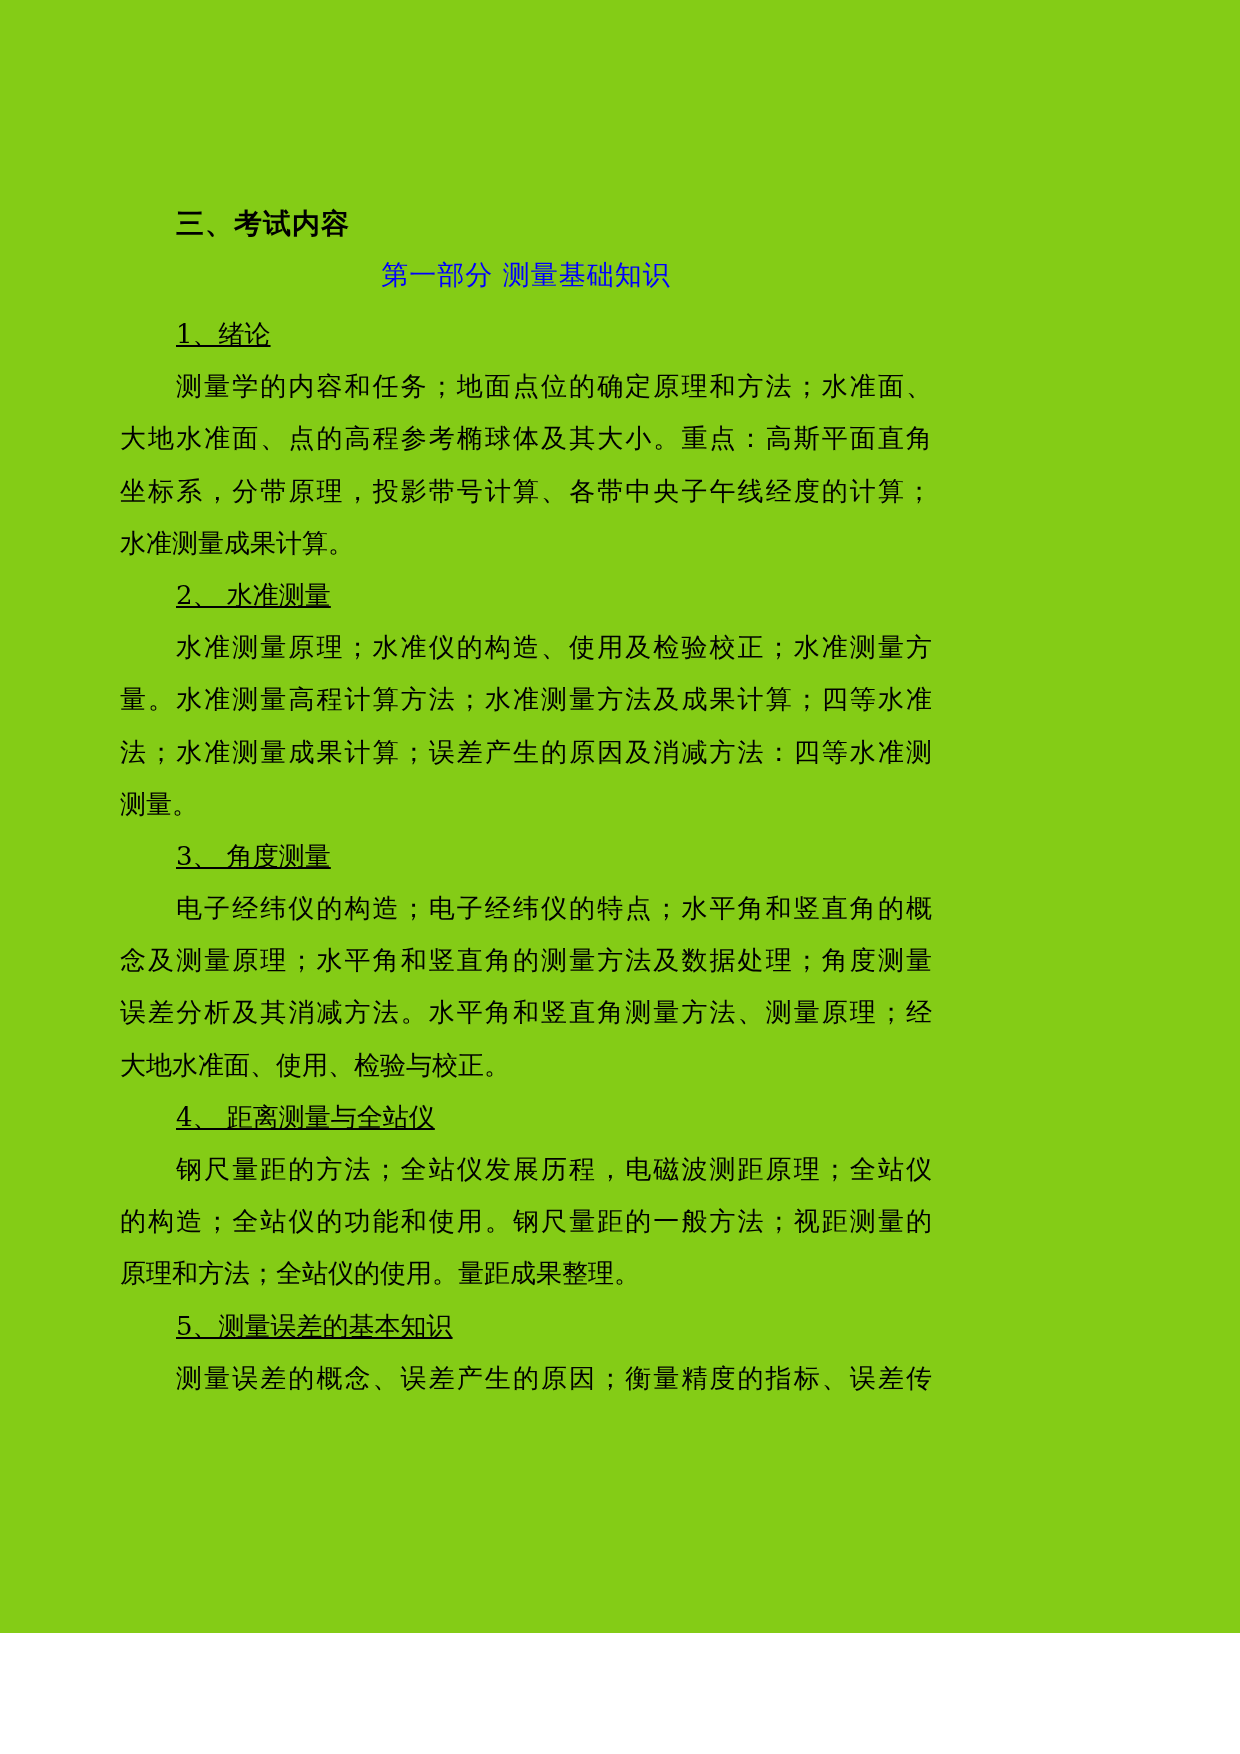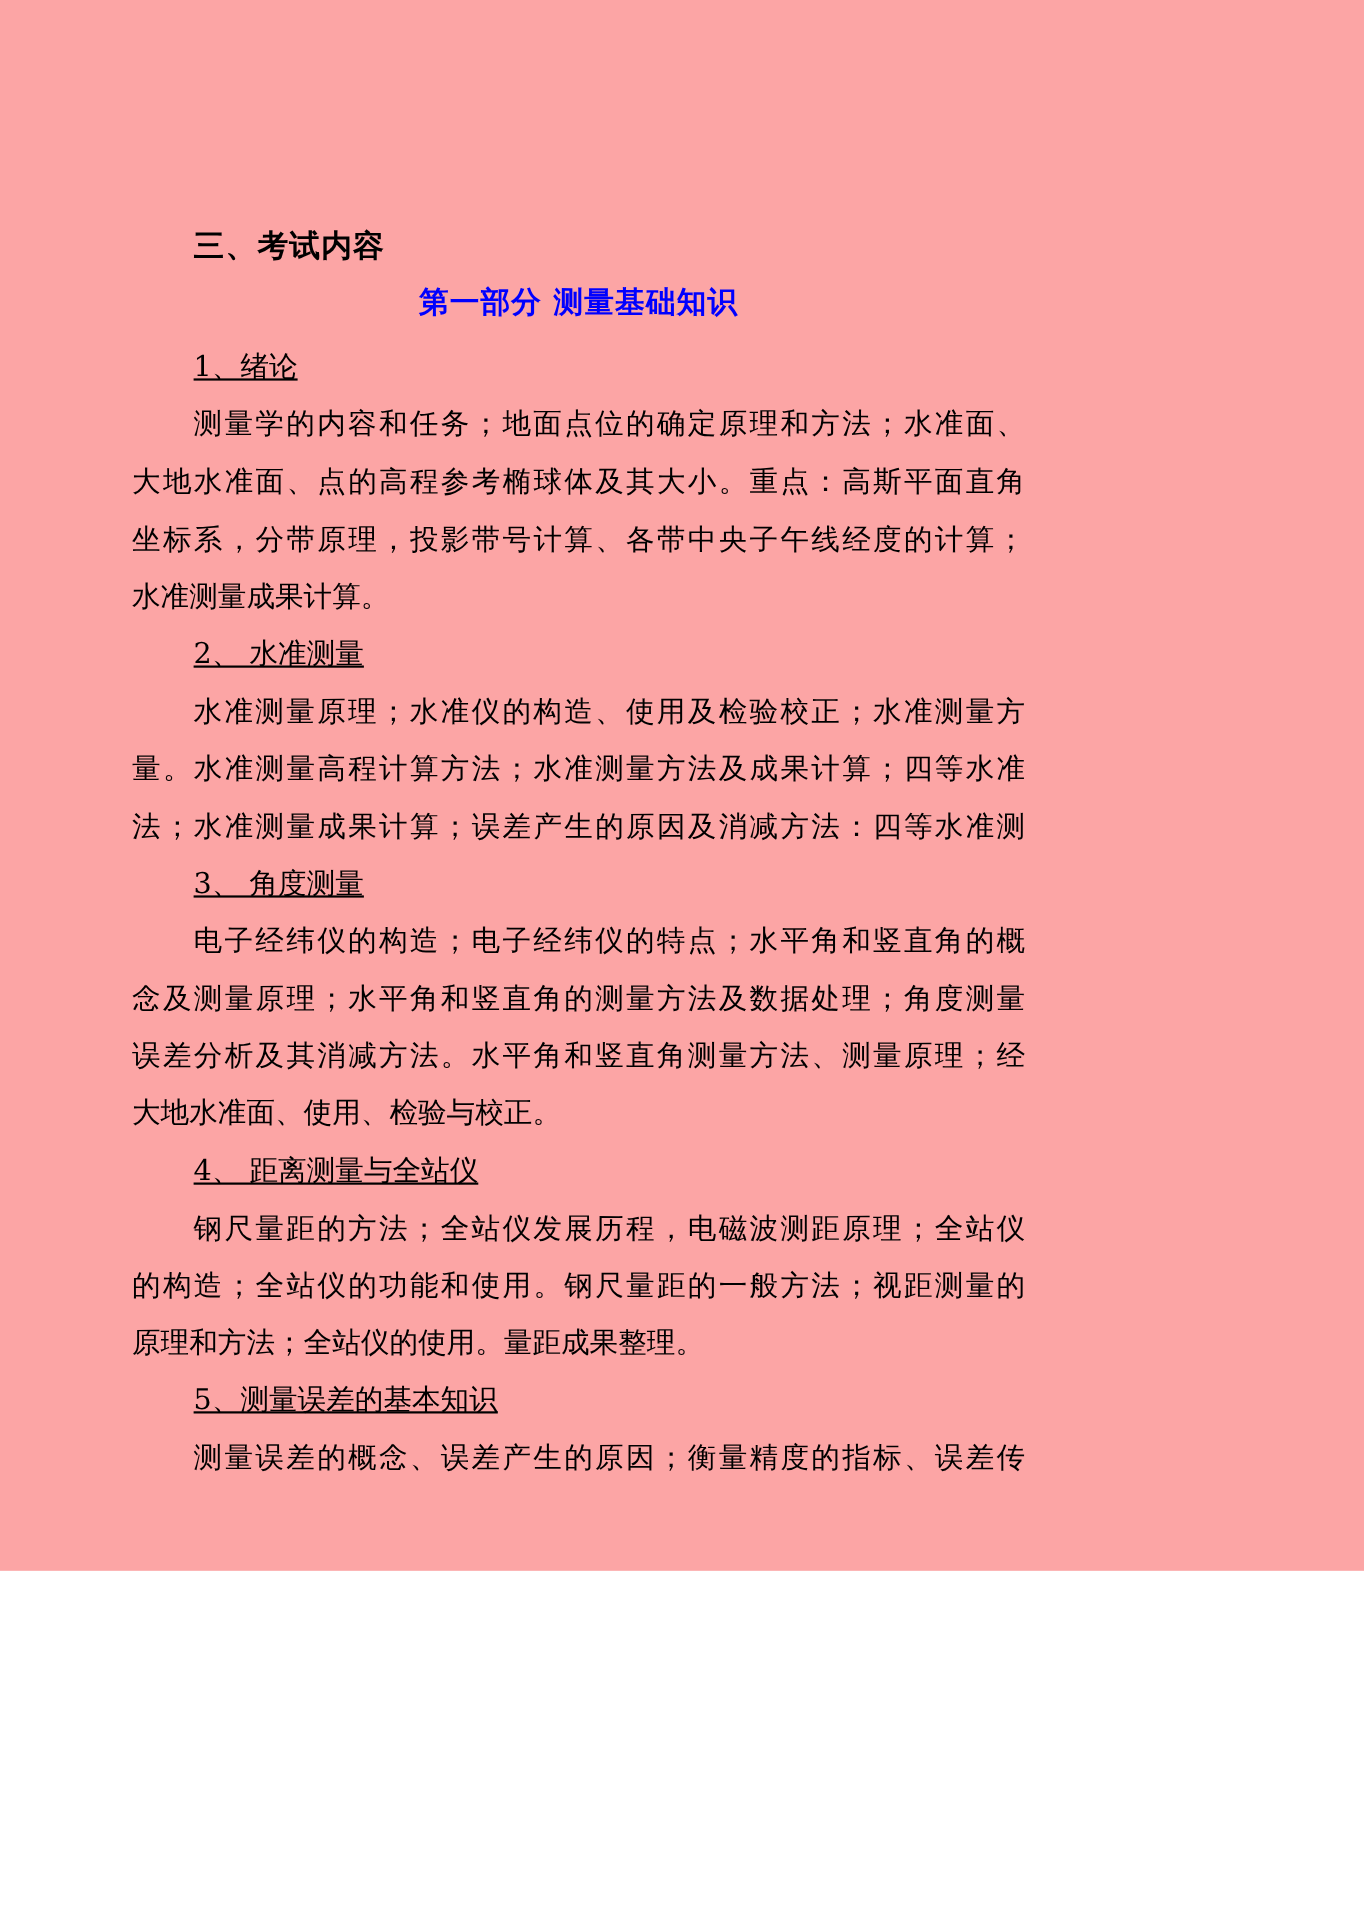--- a/index.html
+++ b/index.html
@@ -1,32 +1,32 @@
 <!DOCTYPE html>
 <html><head>
 <meta charset="utf-8">
 <style>
   html, body { margin: 0; padding: 0; background: #ffffff; }
   body { width: 1240px; height: 1754px; position: relative; overflow: hidden; }
-  .page { position: absolute; left: 0; top: 0; width: 1240px; height: 1428px; background: #fca5a5; }
+  .page { position: absolute; left: 0; top: 0; width: 1240px; height: 1633px; background: #84cc16; }
   .content {
     position: absolute; left: 120px; top: 0; width: 812px;
     font-family: "DejaVu Serif", "Liberation Serif", serif;
     color: #000;
     font-size: 26px;
   }
   .section-title {
     position: absolute; left: 56px; top: 205px;
     font-family: "DejaVu Sans", "Liberation Sans", sans-serif;
     font-weight: bold; font-size: 28px; letter-spacing: 1px; white-space: nowrap;
   }
   .part-title {
     position: absolute; left: 0; width: 812px; top: 257px; text-align: center;
     font-family: "DejaVu Sans", "Liberation Sans", sans-serif;
-    font-weight: bold; font-size: 27px; letter-spacing: 1px; white-space: nowrap;
+    font-weight: normal; font-size: 27px; letter-spacing: 1px; white-space: nowrap;
   }
   .flow { position: absolute; left: 0; top: 308px; width: 812px; }
   .line { height: 52.2px; line-height: 52.2px; white-space: nowrap; overflow: visible; }
   .justify { text-align: justify; text-align-last: justify; }
   .indent { padding-left: 56px; }
   .heading-item { padding-left: 56px; text-decoration: underline; }
 </style>
 </head>
 <body>
 
@@ -40,20 +40,21 @@
       <div class="line heading-item">1、绪论</div>
       <div class="line justify indent">测量学的内容和任务；地面点位的确定原理和方法；水准面、</div>
       <div class="line justify">大地水准面、点的高程参考椭球体及其大小。重点：高斯平面直角</div>
       <div class="line justify">坐标系，分带原理，投影带号计算、各带中央子午线经度的计算；</div>
       <div class="line">水准测量成果计算。</div>
 
       <div class="line heading-item">2、 水准测量</div>
       <div class="line justify indent">水准测量原理；水准仪的构造、使用及检验校正；水准测量方</div>
       <div class="line justify">量。水准测量高程计算方法；水准测量方法及成果计算；四等水准</div>
       <div class="line justify">法；水准测量成果计算；误差产生的原因及消减方法：四等水准测</div>
+      <div class="line">测量。</div>
 
       <div class="line heading-item">3、 角度测量</div>
       <div class="line justify indent">电子经纬仪的构造；电子经纬仪的特点；水平角和竖直角的概</div>
       <div class="line justify">念及测量原理；水平角和竖直角的测量方法及数据处理；角度测量</div>
       <div class="line justify">误差分析及其消减方法。水平角和竖直角测量方法、测量原理；经</div>
       <div class="line">大地水准面、使用、检验与校正。</div>
 
       <div class="line heading-item">4、 距离测量与全站仪</div>
       <div class="line justify indent">钢尺量距的方法；全站仪发展历程，电磁波测距原理；全站仪</div>
       <div class="line justify">的构造；全站仪的功能和使用。钢尺量距的一般方法；视距测量的</div>

